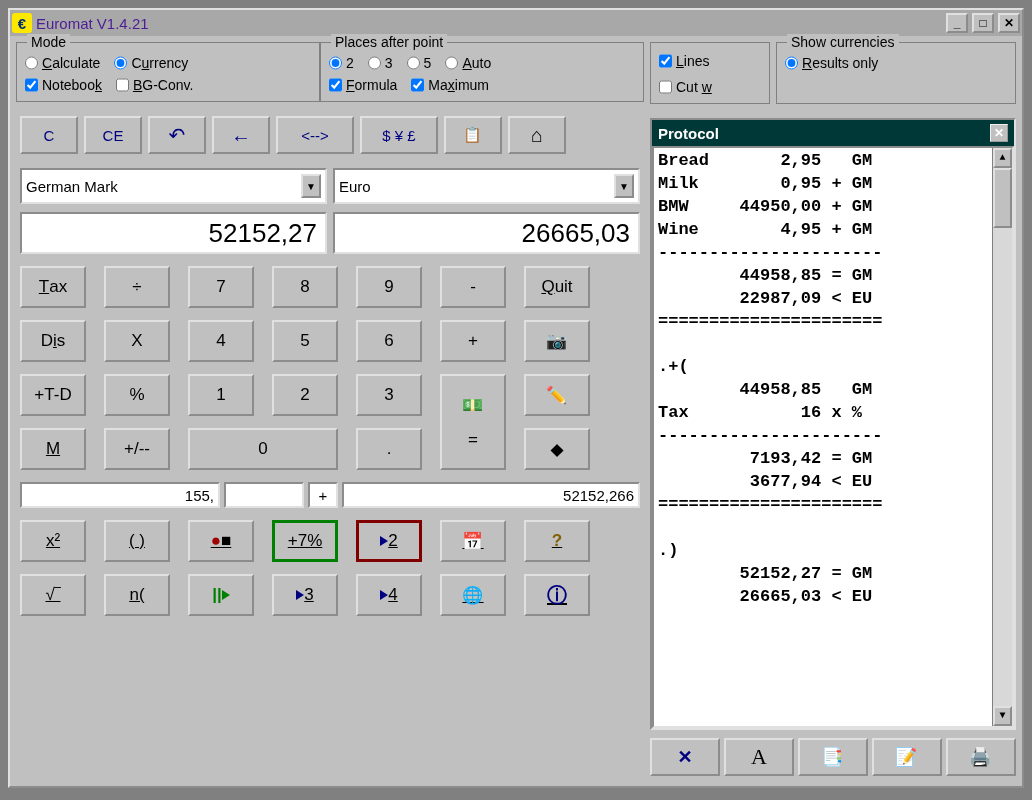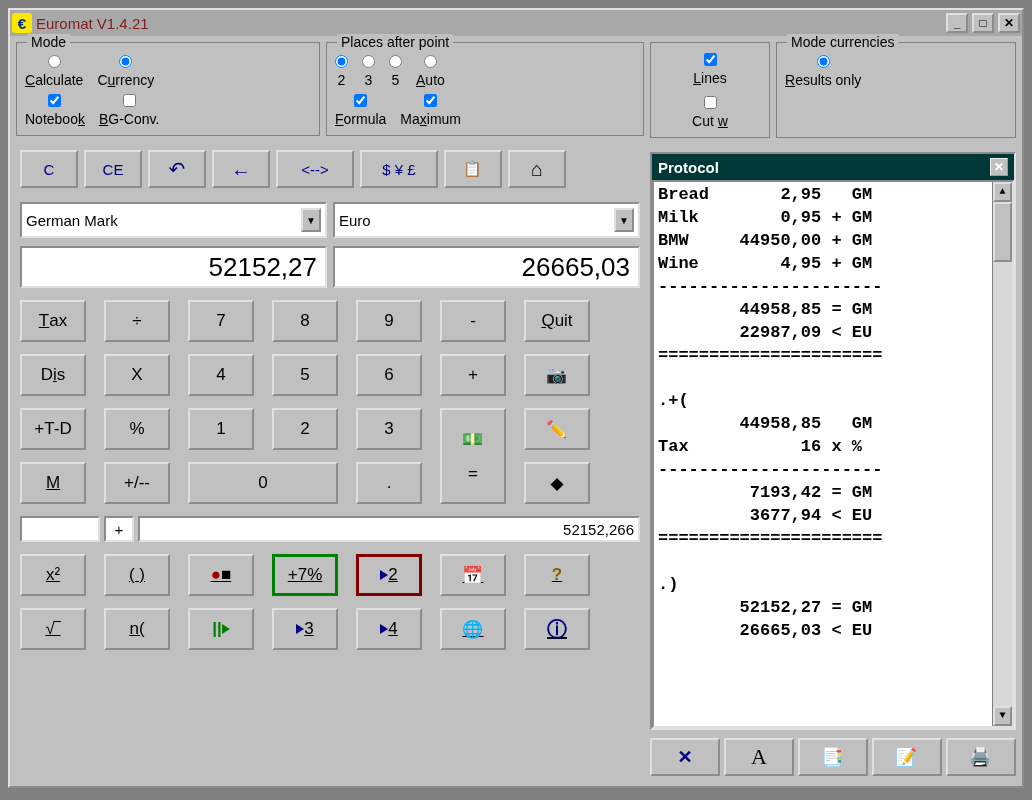--- a/index.html
+++ b/index.html
@@ -34,21 +34,21 @@
   background: #ffe800;
   border-radius: 3px;
   display: flex;
   align-items: center;
   justify-content: center;
   font-weight: bold;
   color: #003070;
   font-size: 15px;
 }
 .titlebar-text {
-  color: #7f1d1d;
+  color: #4c1d95;
   font-size: 15px;
   flex: 1;
 }
 .win-btn {
   width: 22px;
   height: 20px;
   background: #c0c0c0;
   border: 2px outset #e0e0e0;
   font-family: Arial;
   font-size: 12px;
@@ -71,21 +71,20 @@
   gap: 4px;
 }
 .right-panel {
   flex: 1;
   display: flex;
   flex-direction: column;
   gap: 4px;
 }
 .top-row {
   display: flex;
-  gap: 6px;
 }
 .fieldset {
   border: 1px solid #808080;
   border-radius: 0;
   padding: 6px 8px 8px 8px;
   position: relative;
 }
 .fieldset-title {
   position: absolute;
   top: -9px;
@@ -94,24 +93,22 @@
   padding: 0 4px;
   font-size: 14px;
 }
 .radio-row, .check-row {
   display: flex;
   gap: 14px;
   margin-top: 6px;
 }
 .radio-item, .check-item {
   display: flex;
-  align-items: center;
   gap: 4px;
   font-size: 14px;
-  flex-direction: column;
 }
 .radio-item input, .check-item input { cursor: pointer; }
 .underline { text-decoration: underline; }
 .toolbar {
   display: flex;
   gap: 6px;
   padding: 10px 4px;
 }
 .btn {
   height: 38px;
@@ -441,20 +438,21 @@
           </button>
         <button class="key">+/--</button>
         <button class="key key-wide">0</button>
         <button class="key">.</button>
         <button class="key">
             <span>◆</span>
           </button>
       </div>
 
       <div class="status-row">
+        <div class="status-field" style="width:200px">155,</div>
         <div class="status-field" style="width:80px"></div>
         <div class="status-field" style="width:30px;justify-content:center">+</div>
         <div class="status-field" style="flex:1">52152,266</div>
       </div>
 
       <div class="bottom-grid">
         <button class="key">x²</button>
         <button class="key">( )</button>
         <button class="key">
             <span style="color:#a00000">●</span>
@@ -501,21 +499,21 @@
           <label class="check-item">
               <input type="checkbox" checked="" style="">
               <span><span class="underline">L</span>ines</span>
             </label>
           <label class="check-item" style="margin-top:10px">
               <input type="checkbox" style="">
               <span>Cut <span class="underline">w</span></span>
             </label>
         </div>
         <div class="fieldset" style="flex:1">
-          <div class="fieldset-title">Mode currencies</div>
+          <div class="fieldset-title">Show currencies</div>
           <div class="radio-row">
             <label class="radio-item">
                 <input type="radio" name="sc" checked="" style="">
                 <span><span class="underline">R</span>esults only</span>
               </label>
           </div>
         </div>
       </div>
 
       <div style="border:2px inset #e0e0e0;flex:1;display:flex;flex-direction:column;margin-top:10px">

